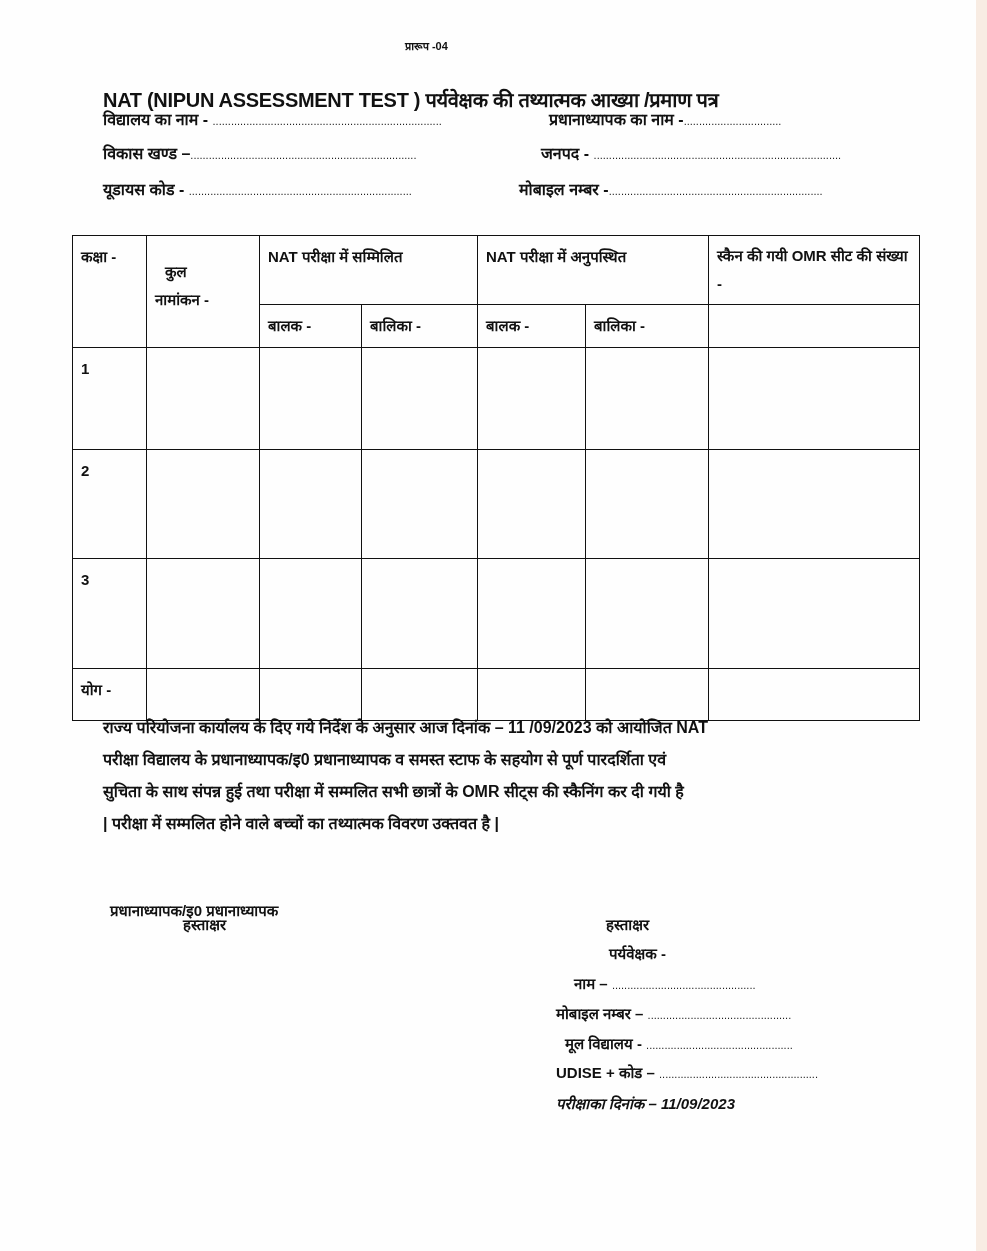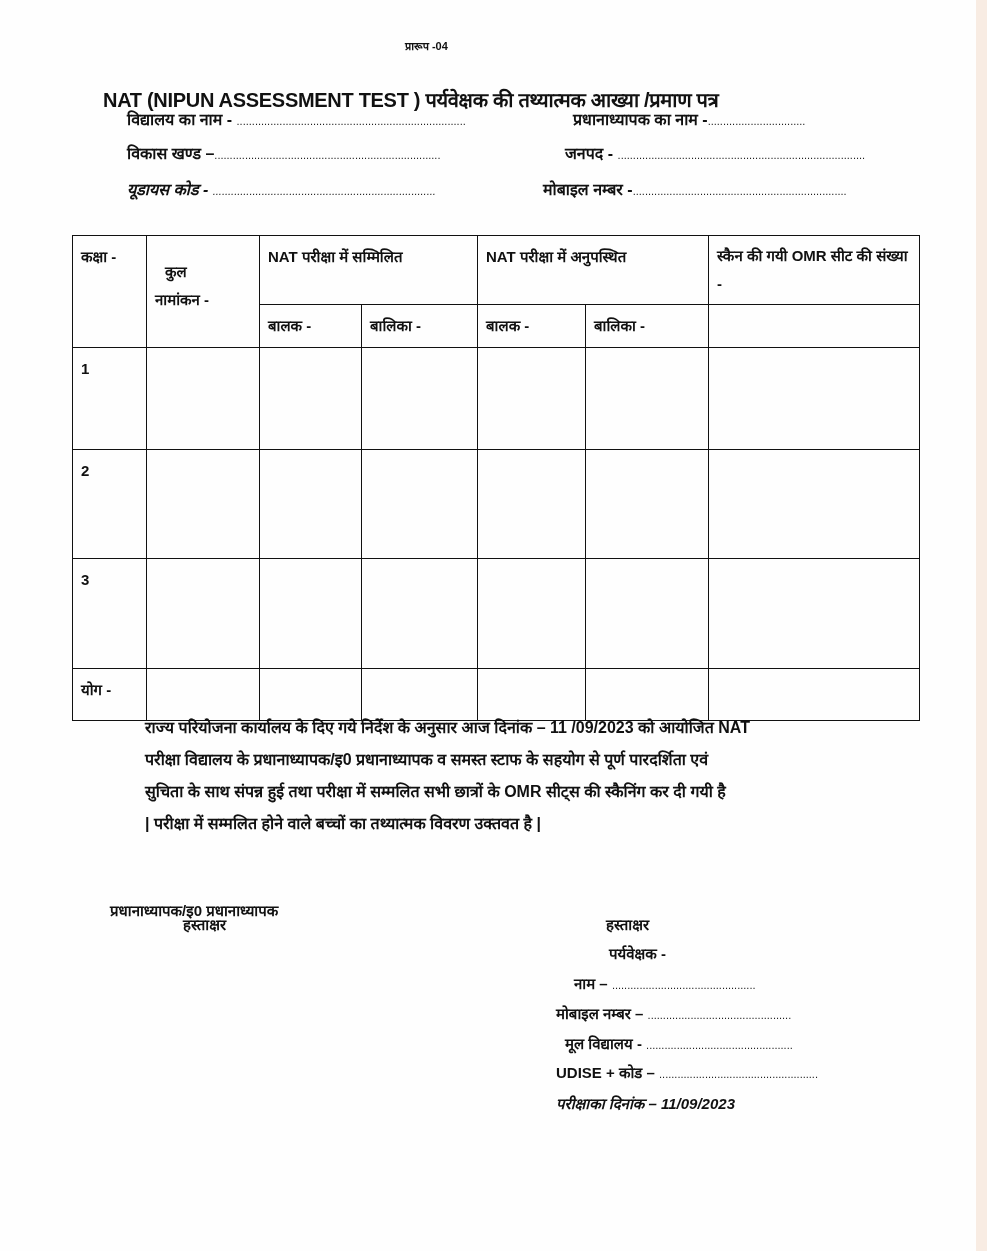--- a/index.html
+++ b/index.html
@@ -7,32 +7,32 @@
       width: 987px; height: 1251px; position: relative; overflow: hidden;
       background: #fefefe;
       font-family: "Liberation Sans", "DejaVu Sans", sans-serif;
       color: #111;
       font-weight: bold;
     }
     .right-strip { position: absolute; left: 976px; top: 0; width: 11px; height: 1251px; background: #f8ece3; }
     .abs { position: absolute; white-space: nowrap; }
     .form-no { left: 405px; top: 38px; font-size: 11px; }
     .title { left: 103px; top: 86px; font-size: 20px; letter-spacing: -0.3px; }
-    .field { font-size: 16px; margin-left: 24px; }
+    .field { font-size: 16px; }
     .dots { font-weight: normal; font-size: 11px; letter-spacing: 0px; color: #222; }
     table.grid {
       position: absolute; left: 72px; top: 235px; width: 847px;
       border-collapse: collapse; table-layout: fixed;
     }
     table.grid td {
       border: 1.5px solid #111; vertical-align: top; font-size: 15px;
       padding: 6px 8px; line-height: 30px;
     }
     .para { left: 103px; top: 712px; font-size: 16px; line-height: 32px; white-space: normal; width: 790px; }
-    .para .line { display: block; white-space: nowrap; margin-left: 42px; }
+    .para .line { display: block; white-space: nowrap; }
     .sig { font-size: 15px; }
   </style>
 </head>
 <body>
 
 <div class="right-strip"></div>
 
 <div class="abs form-no">प्रारूप -04</div>
 <div class="abs title">NAT (NIPUN  ASSESSMENT TEST ) पर्यवेक्षक की तथ्यात्मक आख्या /प्रमाण पत्र</div>
 
@@ -43,21 +43,21 @@
 <div class="abs field" style="left:549px; top:108px;">
   <span>प्रधानाध्यापक का नाम -</span><span class="dots">................................</span>
 </div>
 <div class="abs field" style="left:103px; top:142px;">
   <span>विकास खण्ड –</span><span class="dots">..........................................................................</span>
 </div>
 <div class="abs field" style="left:541px; top:142px;">
   <span>जनपद   -</span>
   <span class="dots">.................................................................................</span>
 </div>
-<div class="abs field" style="left:103px; top:178px;font-style:italic;">
+<div class="abs field" style="left:103px; top:178px;">
   <span>यूडायस कोड -</span>
   <span class="dots">.........................................................................</span>
 </div>
 <div class="abs field" style="left:519px; top:178px;">
   <span>मोबाइल नम्बर -</span><span class="dots">......................................................................</span>
 </div>
 
 <table class="grid">
   <colgroup>
     <col style="width:74px">

